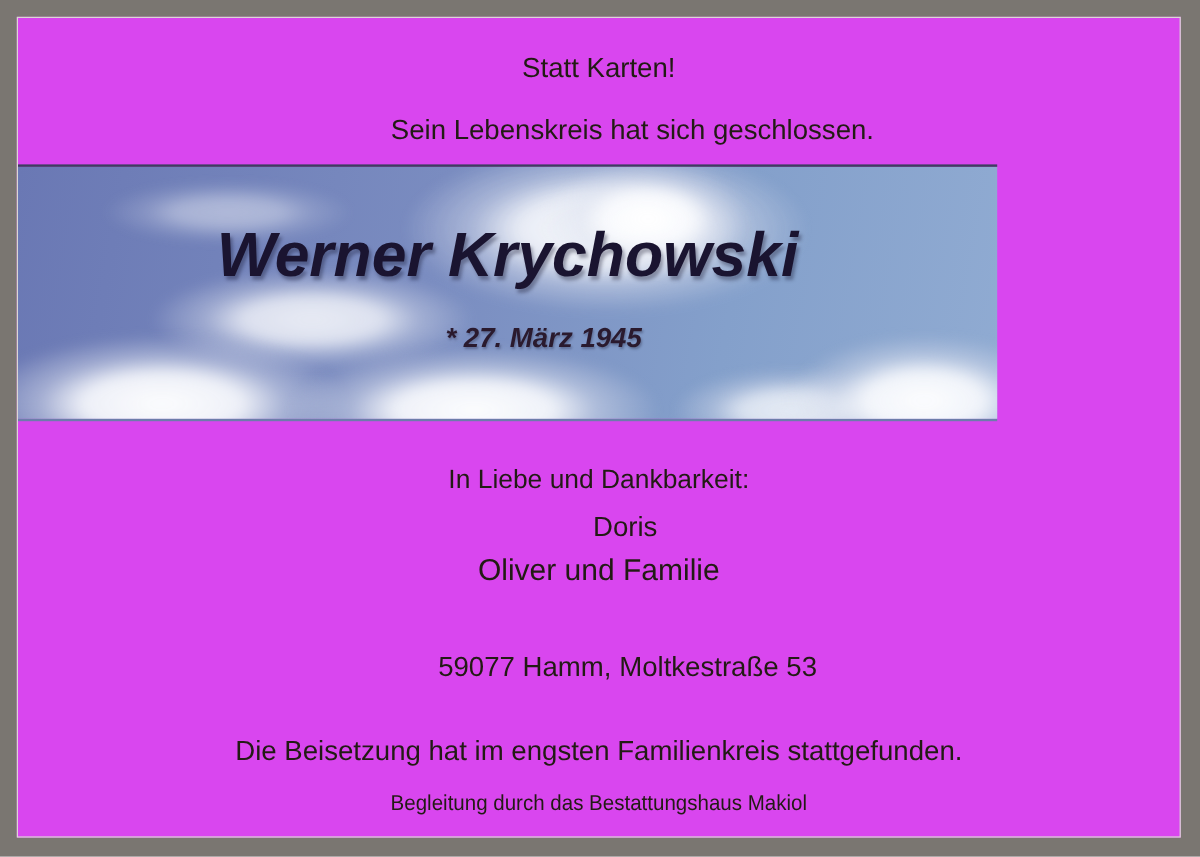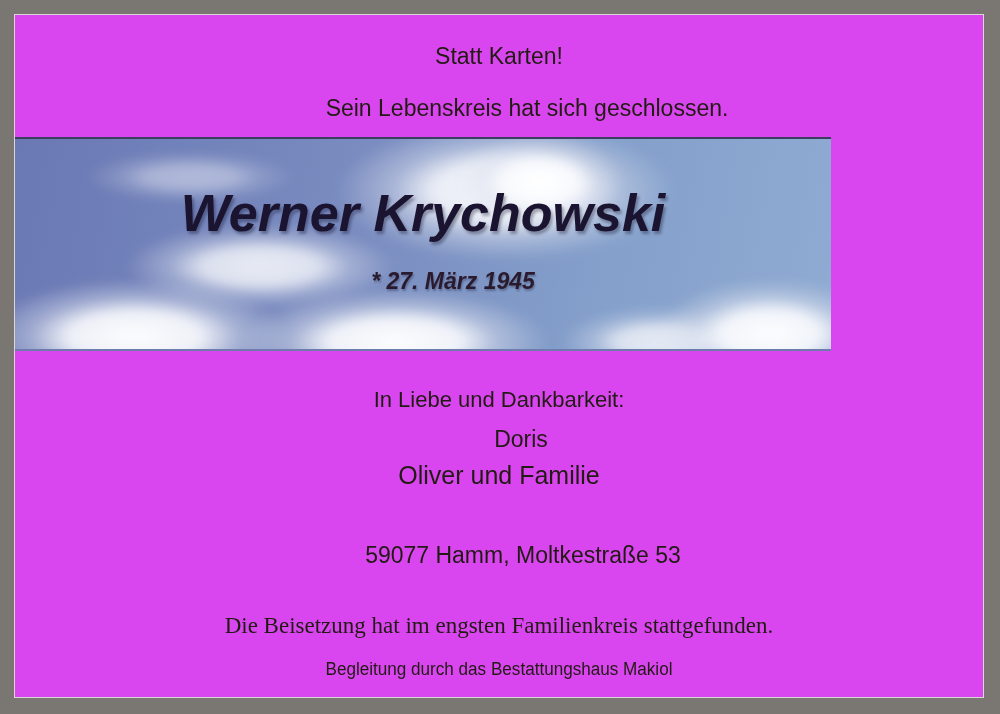--- a/index.html
+++ b/index.html
@@ -45,21 +45,21 @@
     color: var(--body-text);
     line-height: 1;
     white-space: nowrap;
   }
   .statt        { top: 30px;  font-size: 23px; }
   .intro        { top: 82px;  font-size: 23px; margin-left: 28px; }
   .farewell     { top: 374px; font-size: 22px; }
   .mourner-1    { top: 413px; font-size: 23px; padding-left: 22px; }
   .mourner-2    { top: 448px; font-size: 25px; }
   .address      { top: 529px; font-size: 23px; padding-left: 24px; }
-  .funeral-note { top: 599px; font-size: 23px; font-family: Liberation Serif, serif; }
+  .funeral-note { top: 599px; font-size: 23px; }
   .funeral-home { top: 645px; font-size: 18px; transform: scaleX(0.95); }
 
   .sky {
     position: absolute;
     left: 0;
     top: 122px;
     width: 816px;
     height: 214px;
     overflow: hidden;
     background: linear-gradient(100deg,

